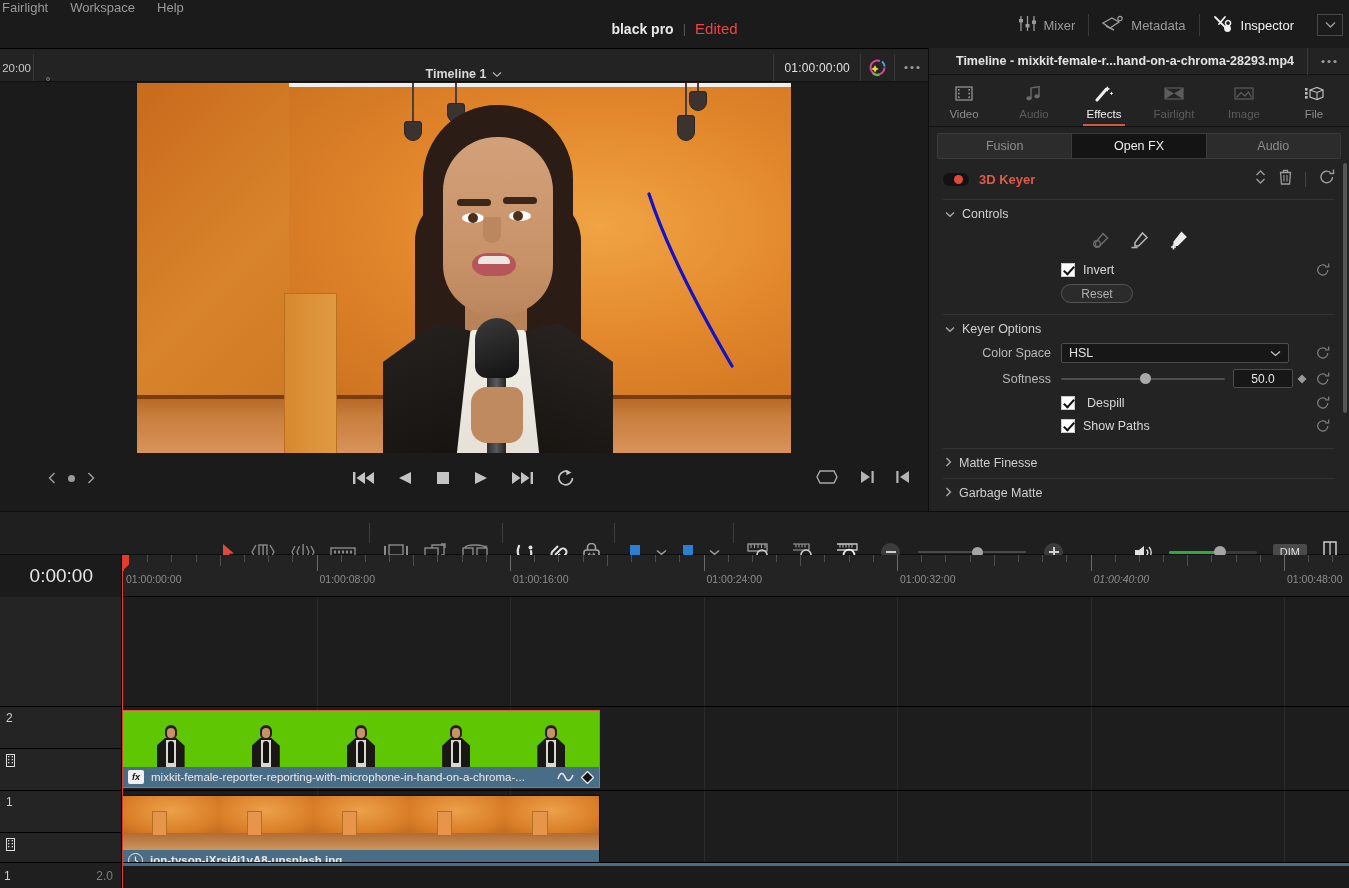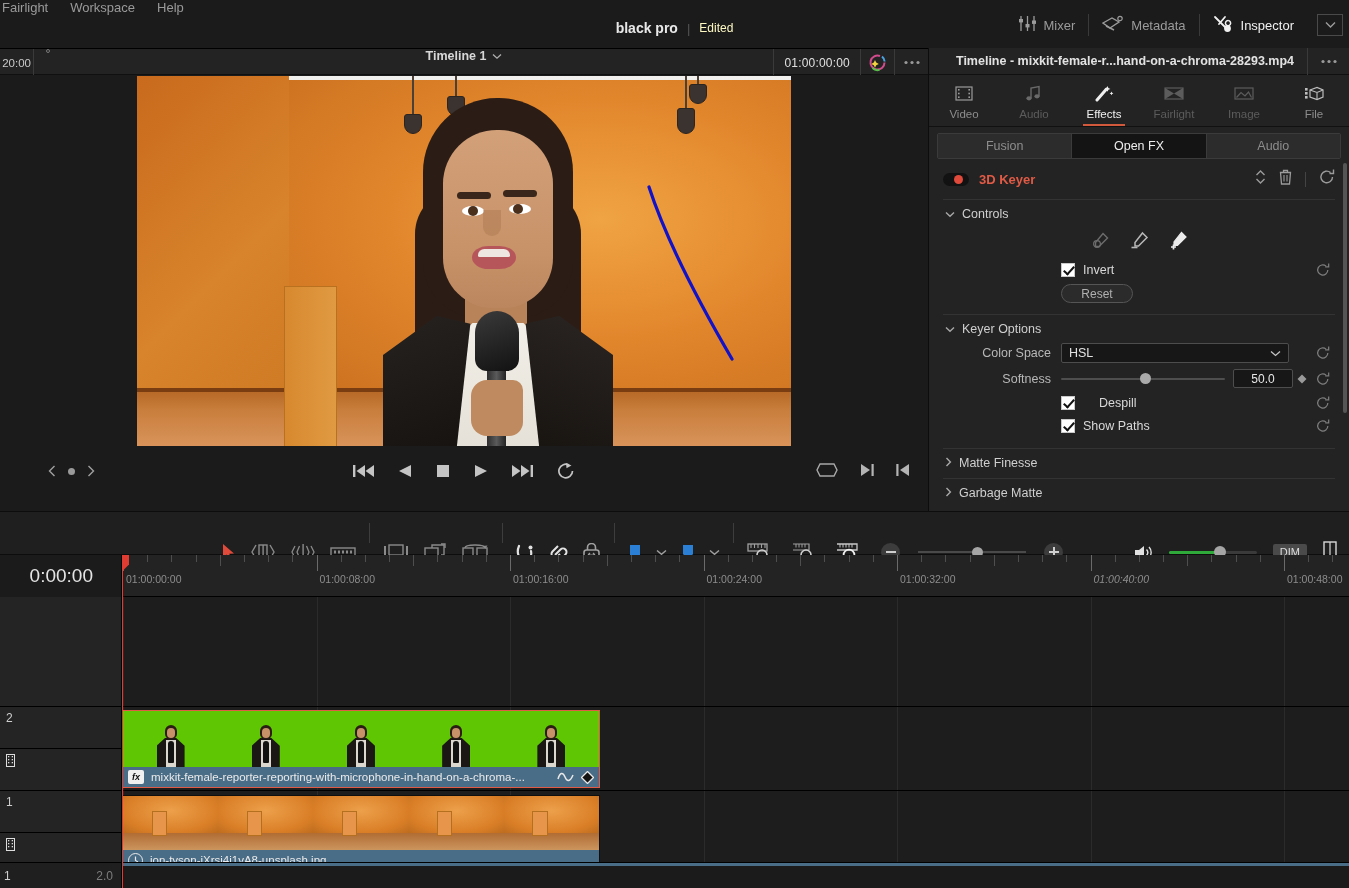--- a/index.html
+++ b/index.html
@@ -25,21 +25,21 @@
   }
   .menu-items span { cursor: default; line-height: 16px; }
 
   .title-center {
     position: absolute; left: 0; right: 0; top: 20px;
     display: flex; align-items: center; justify-content: center; gap: 9px;
     pointer-events: none;
   }
   .proj-title { font-size: 14px; font-weight: bold; color: #e8e8e8; }
   .title-sep { color: #555; font-size: 13px; }
-  .proj-edited { font-size: 12px; color: #fef9c3; }
+  .proj-edited { font-size: 15px; color: #ef4444; }
 
   .top-right {
     position: absolute; right: 6px; top: 10px;
     display: flex; align-items: center; height: 30px;
   }
   .tr-btn {
     display: flex; align-items: center; gap: 7px;
     padding: 0 13px; height: 28px; color: #9b9b9b; font-size: 13px;
     cursor: pointer;
   }
@@ -50,23 +50,23 @@
     display: flex; align-items: center; justify-content: center;
     margin-left: 10px; color: #9b9b9b;
   }
 
   
   .viewer {
     position: absolute; left: 0; top: 48px; width: 928px; height: 463px;
     background: #1b1b1b;
   }
   .viewer-head {
-    position: relative; height: 27px; background: #232323;
+    position: relative; height: 34px; background: #232323;
     border-top: 1px solid #000; border-bottom: 1px solid #101010;
-    display: flex; align-items: flex-start;
+    display: flex; align-items: flex-end;
   }
   .vh-tc-left {
     width: 34px; height: 27px; display:flex; align-items:center; justify-content:flex-end;
     font-size: 11.5px; color: #c9c9c9; padding-right: 2px;
     border-right: 1px solid #3a3a3a; overflow: hidden; white-space: nowrap;
   }
   .vh-dot { width: 28px; display:flex; align-items:center; justify-content:center; }
   .vh-dot i {
     width: 4px; height: 4px; border-radius: 50%; border: 1px solid #777; display:block;
   }
@@ -874,21 +874,21 @@
               <path d="M13.5 8 a5.8 5.8 0 1 1 -2 -4.4" fill="none" stroke="#7e7e7e" stroke-width="1.4"></path>
               <path d="M14.5 0.5 L14.5 4.5 L10.5 4.5" fill="none" stroke="#7e7e7e" stroke-width="1.4"></path>
             </svg>
         </div>
       </div>
 
       <div class="ctl-row">
         <div class="ctl-label"></div>
         <div class="ctl-mid">
           <span class="cb"></span>
-          <span class="cb-label" style="margin-left:16px">Despill</span>
+          <span class="cb-label" style="margin-left:4px">Despill</span>
         </div>
         <div class="reset-ic">
           <svg width="14" height="14" viewBox="0 0 16 16">
               <path d="M13.5 8 a5.8 5.8 0 1 1 -2 -4.4" fill="none" stroke="#7e7e7e" stroke-width="1.4"></path>
               <path d="M14.5 0.5 L14.5 4.5 L10.5 4.5" fill="none" stroke="#7e7e7e" stroke-width="1.4"></path>
             </svg>
         </div>
       </div>
 
       <div class="ctl-row">
@@ -1313,21 +1313,21 @@
             </span>
             <span class="bar-ic">
               <svg width="13" height="13" viewBox="0 0 13 13">
                   <path d="M6.5 0.5 L12.5 6.5 L6.5 12.5 L0.5 6.5 Z" fill="#121212" stroke="#e8e8e8" stroke-width="1.3"></path>
                 </svg>
             </span>
           </div>
         </div>
       </div>
 
-      <div class="lane" style="height:84px; background:#1d1d1d;">
+      <div class="lane" style="height:84px; background:#1d1d1d;font-weight:bold;">
         <div id="lane-grid-3" style="position: absolute; inset: 0px;">
             <div style="position: absolute; top: 0px; bottom: 0px; width: 1px; background: rgb(43, 43, 43); left: 1px;"></div>
             <div style="position: absolute; top: 0px; bottom: 0px; width: 1px; background: rgb(43, 43, 43); left: 194.5px;"></div>
             <div style="position: absolute; top: 0px; bottom: 0px; width: 1px; background: rgb(43, 43, 43); left: 388px;"></div>
             <div style="position: absolute; top: 0px; bottom: 0px; width: 1px; background: rgb(43, 43, 43); left: 581.5px;"></div>
             <div style="position: absolute; top: 0px; bottom: 0px; width: 1px; background: rgb(43, 43, 43); left: 775px;"></div>
             <div style="position: absolute; top: 0px; bottom: 0px; width: 1px; background: rgb(43, 43, 43); left: 968.5px;"></div>
             <div style="position: absolute; top: 0px; bottom: 0px; width: 1px; background: rgb(43, 43, 43); left: 1162px;"></div>
           </div>
         <div class="clip" style="left:0px; top:4px; width:478px; height:76px; background:#2b2b2b; border-color:#0f0f0f;">

